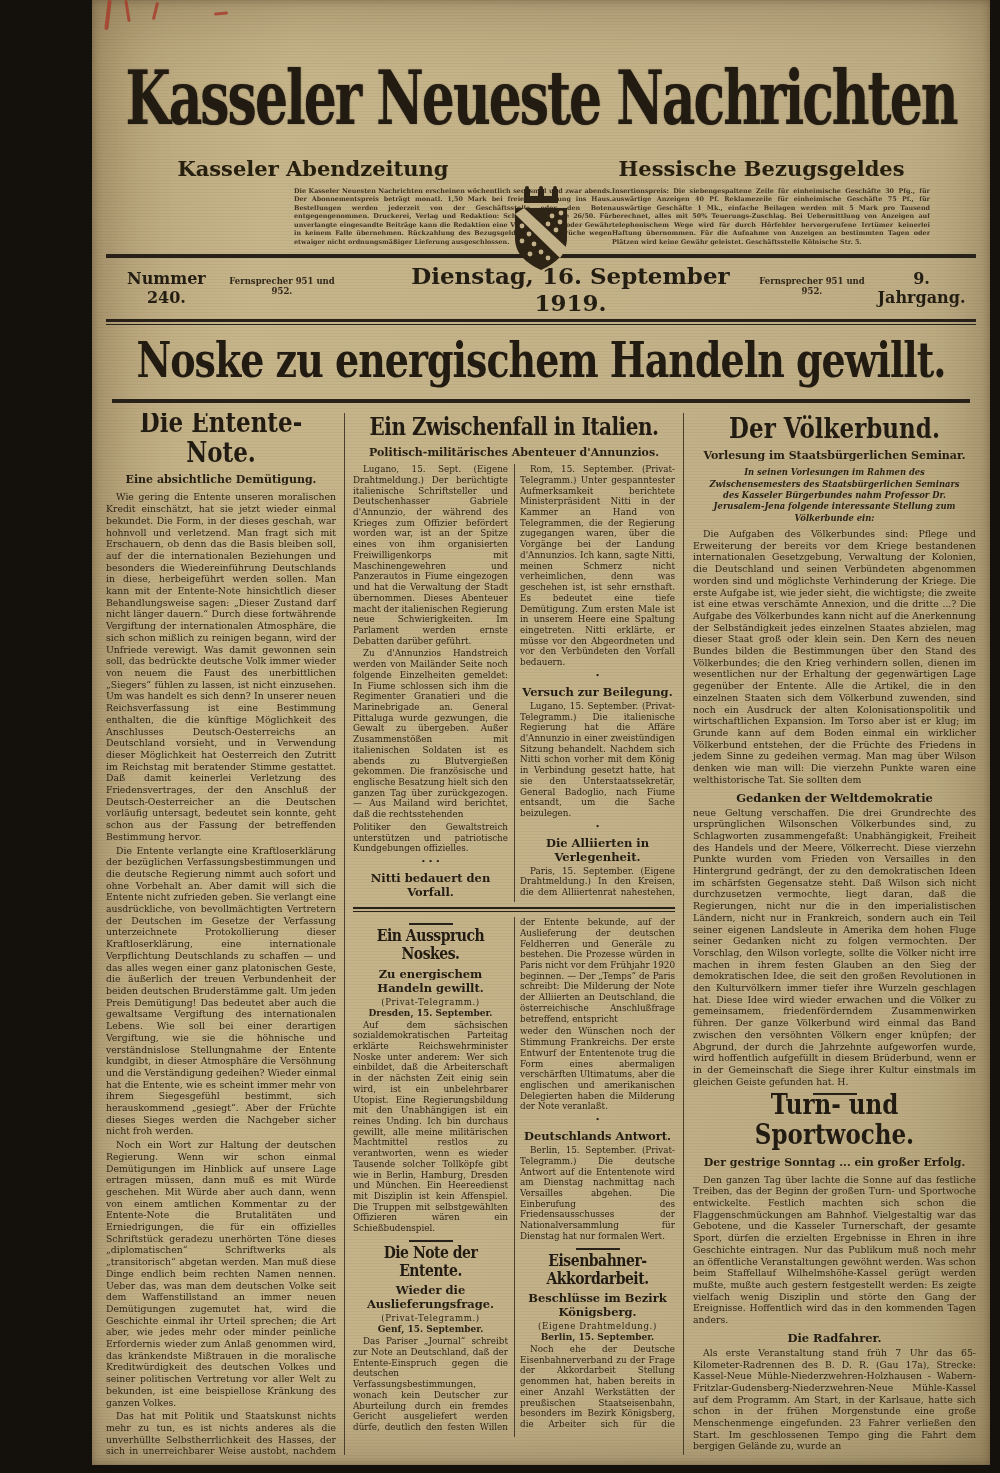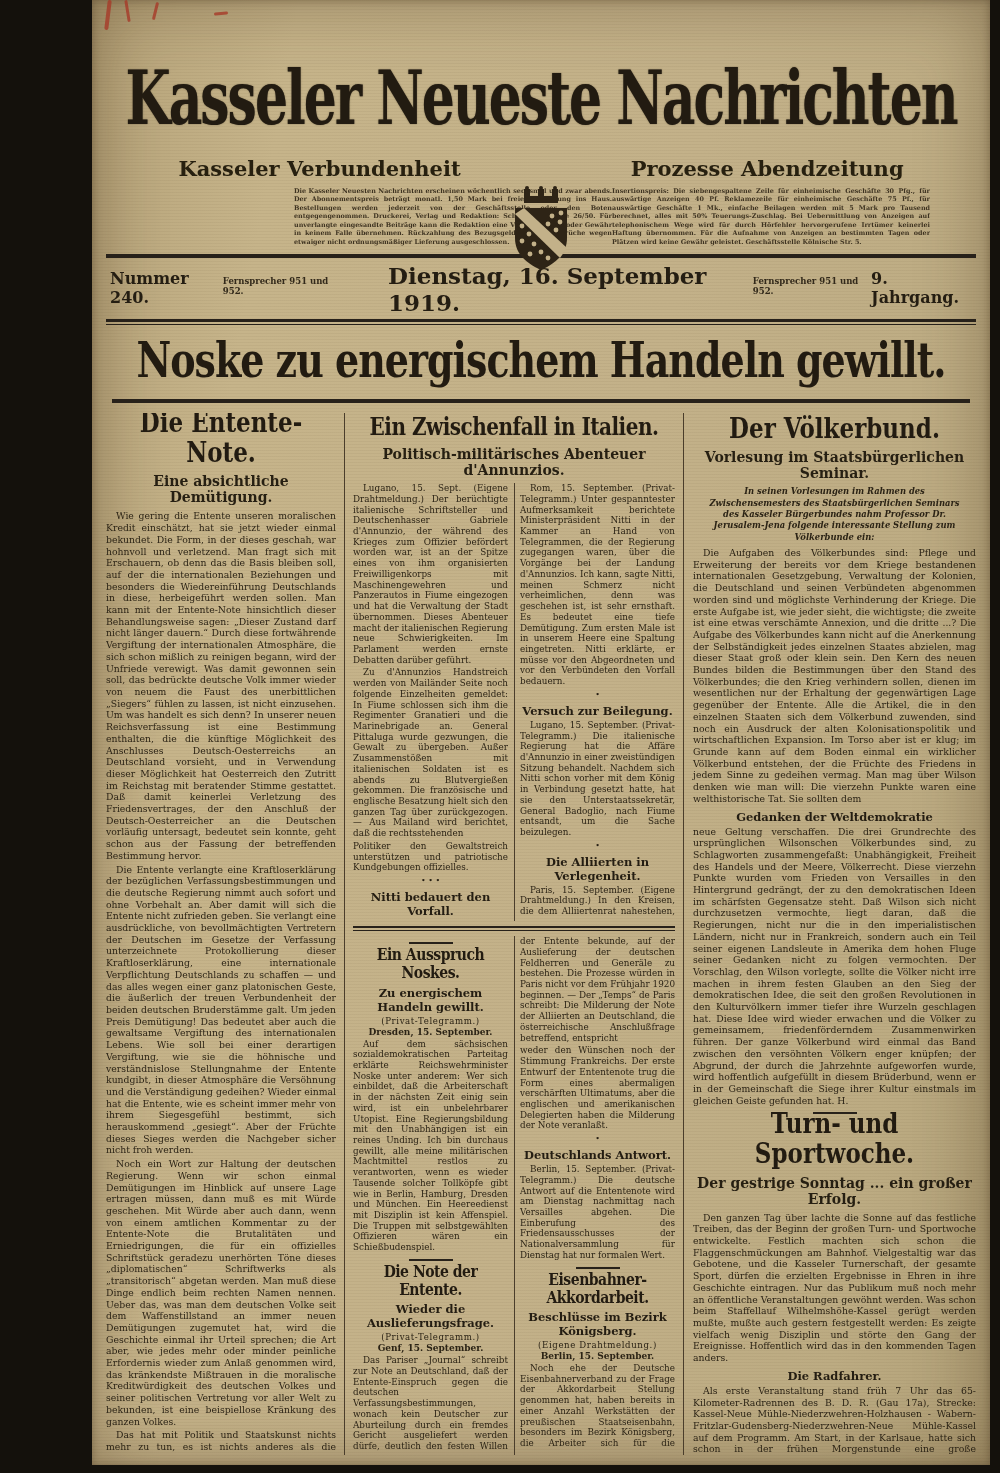--- a/index.html
+++ b/index.html
@@ -35,21 +35,21 @@
   .edition{font-weight:bold;font-size:21px;color:#27200f;}
   .imprints{display:flex;justify-content:flex-end;padding:0 46px;margin-top:6px;}
   .imprint{
     width:318px;max-height:60px;overflow:hidden;
     font-size:6.4px;line-height:1.32;text-align:justify;
     font-weight:bold;color:#3e3321;
   }
   .crest{position:absolute;left:50%;top:186px;transform:translateX(-50%);}
 
   .rule-thick{height:4px;background:#27211a;margin-top:8px;}
-  .dateline{display:flex;align-items:baseline;justify-content:space-between;padding:4px 4px 3px;}
+  .dateline{display:flex;align-items:baseline;justify-content:space-between;padding:4px 4px 3px;text-align:center;}
   .dl-big{font-weight:bold;font-size:16px;color:#241d12;}
   .dl-date{font-weight:bold;font-size:23px;color:#241d12;margin-left:47px;}
   .dl-small{font-weight:bold;font-size:8.5px;color:#32291a;}
   .rule-double{height:2px;border-top:3px solid #27211a;border-bottom:1px solid #27211a;}
 
   .lead-headline{
     margin:22px 0 0;font-size:38px;font-weight:bold;text-align:center;line-height:1;
     letter-spacing:-1px;color:#221b11;transform:scaleY(1.3);transform-origin:50% 100%;
   }
   .lead-rule{height:4px;background:#27211a;margin:14px 6px 0;}
@@ -58,21 +58,21 @@
   .vrule{width:1px;background:#4a3d2b;}
   .col{overflow:hidden;box-sizing:border-box;}
   .col1{width:238px;padding-right:8px;}
   .col2{width:338px;padding:0 8px;}
   .col3{flex:1;padding-left:9px;}
 
   h2,h3,h4{margin:0;}
   .col-head{font-size:23px;font-weight:bold;text-align:center;line-height:1.05;
     transform:scaleY(1.25);transform-origin:50% 100%;margin:6px 0 6px;color:#221b11;}
   .col-head-xl{font-size:20px;letter-spacing:-0.5px;}
-  .col-sub{font-size:14px;font-weight:bold;text-align:center;margin:2px 0 5px;color:#261f12;}
+  .col-sub{font-size:11px;font-weight:bold;text-align:center;margin:2px 0 5px;color:#261f12;}
   .sec-head{font-size:11.5px;font-weight:bold;text-align:center;margin:5px 0 2px;color:#241d12;}
   .sec-head-lg{font-size:14px;font-weight:bold;text-align:center;line-height:1.05;
     transform:scaleY(1.2);transform-origin:50% 100%;margin:7px 0 3px;letter-spacing:-0.5px;color:#221b11;}
   .wire{font-size:8.6px;text-align:center;letter-spacing:.6px;margin:1px 0;}
   .place{font-size:9px;font-weight:bold;text-align:center;margin:1px 0 2px;}
   .intro{font-size:8.4px;font-weight:bold;font-style:italic;text-align:center;
     line-height:1.35;margin:2px 10px 4px;}
 
   .bodytext p{margin:0 0 2px;font-size:9.3px;line-height:1.26;text-align:justify;
     text-indent:10px;color:#2b2315;}
@@ -94,22 +94,22 @@
 <div class="paper">
   <div class="redmark rm1"></div>
   <div class="redmark rm2"></div>
   <div class="redmark rm3"></div>
   <div class="redmark rm4"></div>
 
   <div class="content">
     <div class="masthead">
       <h1 class="np-title">Kasseler Neueste Nachrichten</h1>
       <div class="editions">
-        <span class="edition">Kasseler Verbundenheit</span>
-        <span class="edition">Prozesse Abendzeitung</span>
+        <span class="edition">Kasseler Abendzeitung</span>
+        <span class="edition">Hessische Bezugsgeldes</span>
       </div>
       <div class="imprints">
         <div class="imprint">Die Kasseler Neuesten Nachrichten erscheinen wöchentlich sechsmal und zwar abends. Der Abonnementspreis beträgt monatl. 1,50 Mark bei freier Zustellung ins Haus. Bestellungen werden jederzeit von der Geschäftsstelle oder den Boten entgegengenommen. Druckerei, Verlag und Redaktion: Schlachthofstraße 26/50. Für unverlangte eingesandte Beiträge kann die Redaktion eine Verantwortung oder Gewähr in keinem Falle übernehmen. Rückzahlung des Bezugsgeldes oder Ansprüche wegen etwaiger nicht ordnungsmäßiger Lieferung ausgeschlossen.</div>
         <div class="imprint">Insertionspreis: Die siebengespaltene Zeile für einheimische Geschäfte 30 Pfg., für auswärtige Anzeigen 40 Pf. Reklamezeile für einheimische Geschäfte 75 Pf., für auswärtige Geschäfte 1 Mk., einfache Beilagen werden mit 5 Mark pro Tausend berechnet, alles mit 50% Teuerungs-Zuschlag. Bei Uebermittlung von Anzeigen auf telephonischem Wege wird für durch Hörfehler hervorgerufene Irrtümer keinerlei Haftung übernommen. Für die Aufnahme von Anzeigen an bestimmten Tagen oder Plätzen wird keine Gewähr geleistet. Geschäftsstelle Kölnische Str. 5.</div>
       </div>
       <svg class="crest" width="66" height="88" viewBox="0 0 66 88">
         <g fill="#2e2416">
           <rect x="16" y="10" width="34" height="7"></rect>
           <rect x="16" y="3" width="6" height="8"></rect>
           <rect x="30" y="3" width="6" height="8"></rect>

